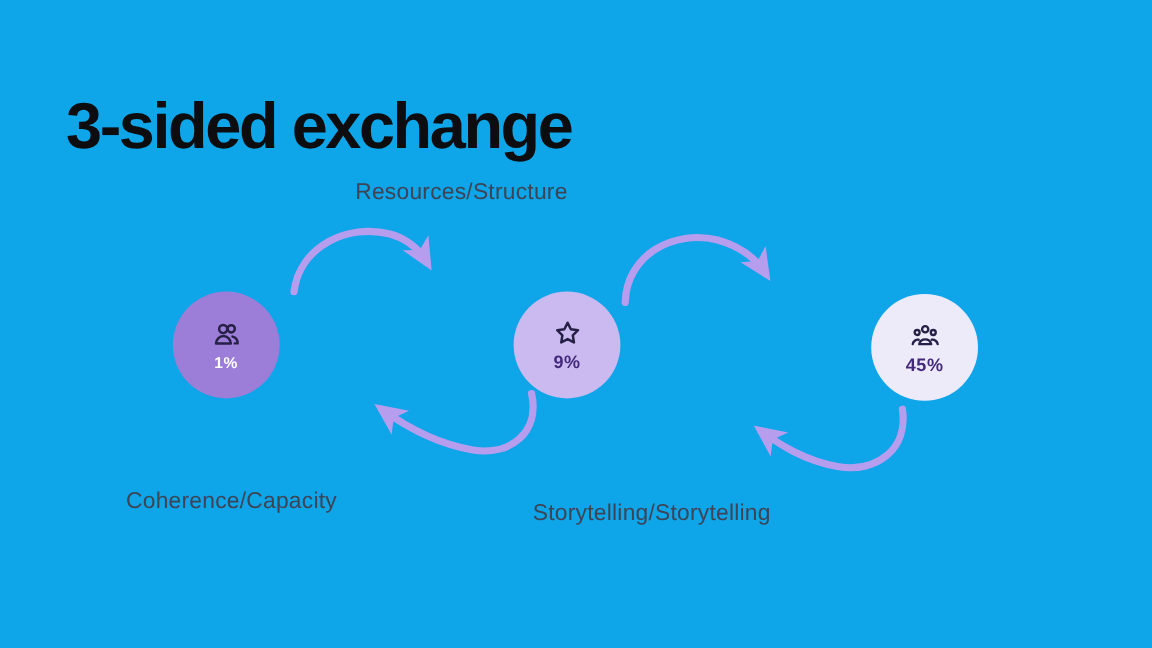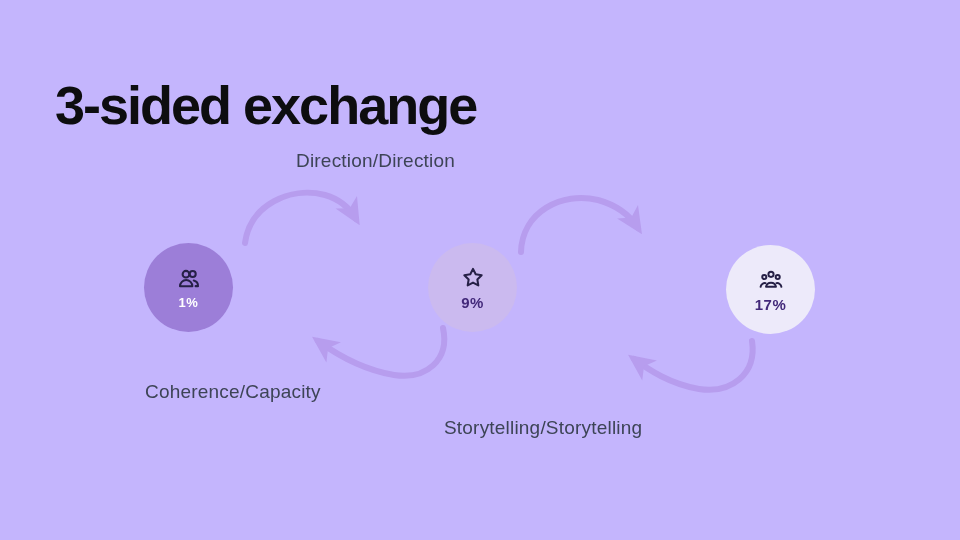--- a/index.html
+++ b/index.html
@@ -1,19 +1,19 @@
 <!DOCTYPE html>
 <html><head>
 <meta charset="utf-8">
 <style>
   html,body{margin:0;padding:0;background:#ffffff;}
   .slide{
     position:relative;
     width:960px;height:540px;
-    background:#c4b5fd;
+    background:#0ea5e9;
     overflow:hidden;
     font-family:"Liberation Sans", sans-serif;
     text-align:right;
   }
   .title{
     position:absolute;
     left:55px;top:42px;
     font-size:54px;
     font-weight:800;
     letter-spacing:-2px;
@@ -24,21 +24,21 @@
   .flow-label{
     position:absolute;
     font-size:19px;
     letter-spacing:0.2px;
     line-height:20px;
     color:#3d4456;
     white-space:nowrap;
   }
   .label-resources{left:296px;top:151px;}
   .label-structure{left:648px;top:170px;}
-  .label-coherence{left:105px;top:382px;margin-left:40px;}
+  .label-coherence{left:105px;top:408px;}
   .label-participation{left:444px;top:418px;}
   .node{
     position:absolute;
     width:89px;height:89px;
     border-radius:50%;
     display:flex;
     flex-direction:column;
     align-items:center;
     justify-content:center;
     gap:3px;
@@ -60,21 +60,21 @@
     pointer-events:none;
   }
 </style>
 </head>
 <body>
 
 <div class="slide">
 
   <h1 class="title">3-sided exchange</h1>
 
-  <div class="flow-label label-resources">Direction/Direction</div>
+  <div class="flow-label label-resources">Resources/Structure</div>
 
 
   <div class="flow-label label-coherence">Coherence/Capacity</div>
 
   <div class="flow-label label-participation">Storytelling/Storytelling</div>
 
   <svg class="arrows" width="960" height="540" viewBox="0 0 960 540">
     <defs>
       <marker id="ah" viewBox="0 0 6 6" refX="4.4" refY="3" markerWidth="4.6" markerHeight="4.6" orient="auto" markerUnits="strokeWidth">
         <path d="M0.2 0.3 L6 3 L0.2 5.7 L1.7 3 Z" fill="#b79dee"></path>
@@ -107,16 +107,16 @@
 
   <div class="node node-right">
     <svg width="26" height="26" viewBox="0 0 24 24" fill="none" stroke="#262046" stroke-width="1.8" stroke-linecap="round" stroke-linejoin="round">
       <circle cx="12" cy="6.8" r="2.4"></circle>
       <circle cx="5.8" cy="9.3" r="1.9"></circle>
       <circle cx="18.2" cy="9.3" r="1.9"></circle>
       <path d="M2.4 18.3 a4 4 0 0 1 4.6 -3.4"></path>
       <path d="M21.6 18.3 a4 4 0 0 0 -4.6 -3.4"></path>
       <path d="M7.4 18.3 a4.7 4.7 0 0 1 9.2 0 Z"></path>
     </svg>
-    <div class="pct">17%</div>
+    <div class="pct">45%</div>
   </div>
 
 </div>
 
 </body></html>

